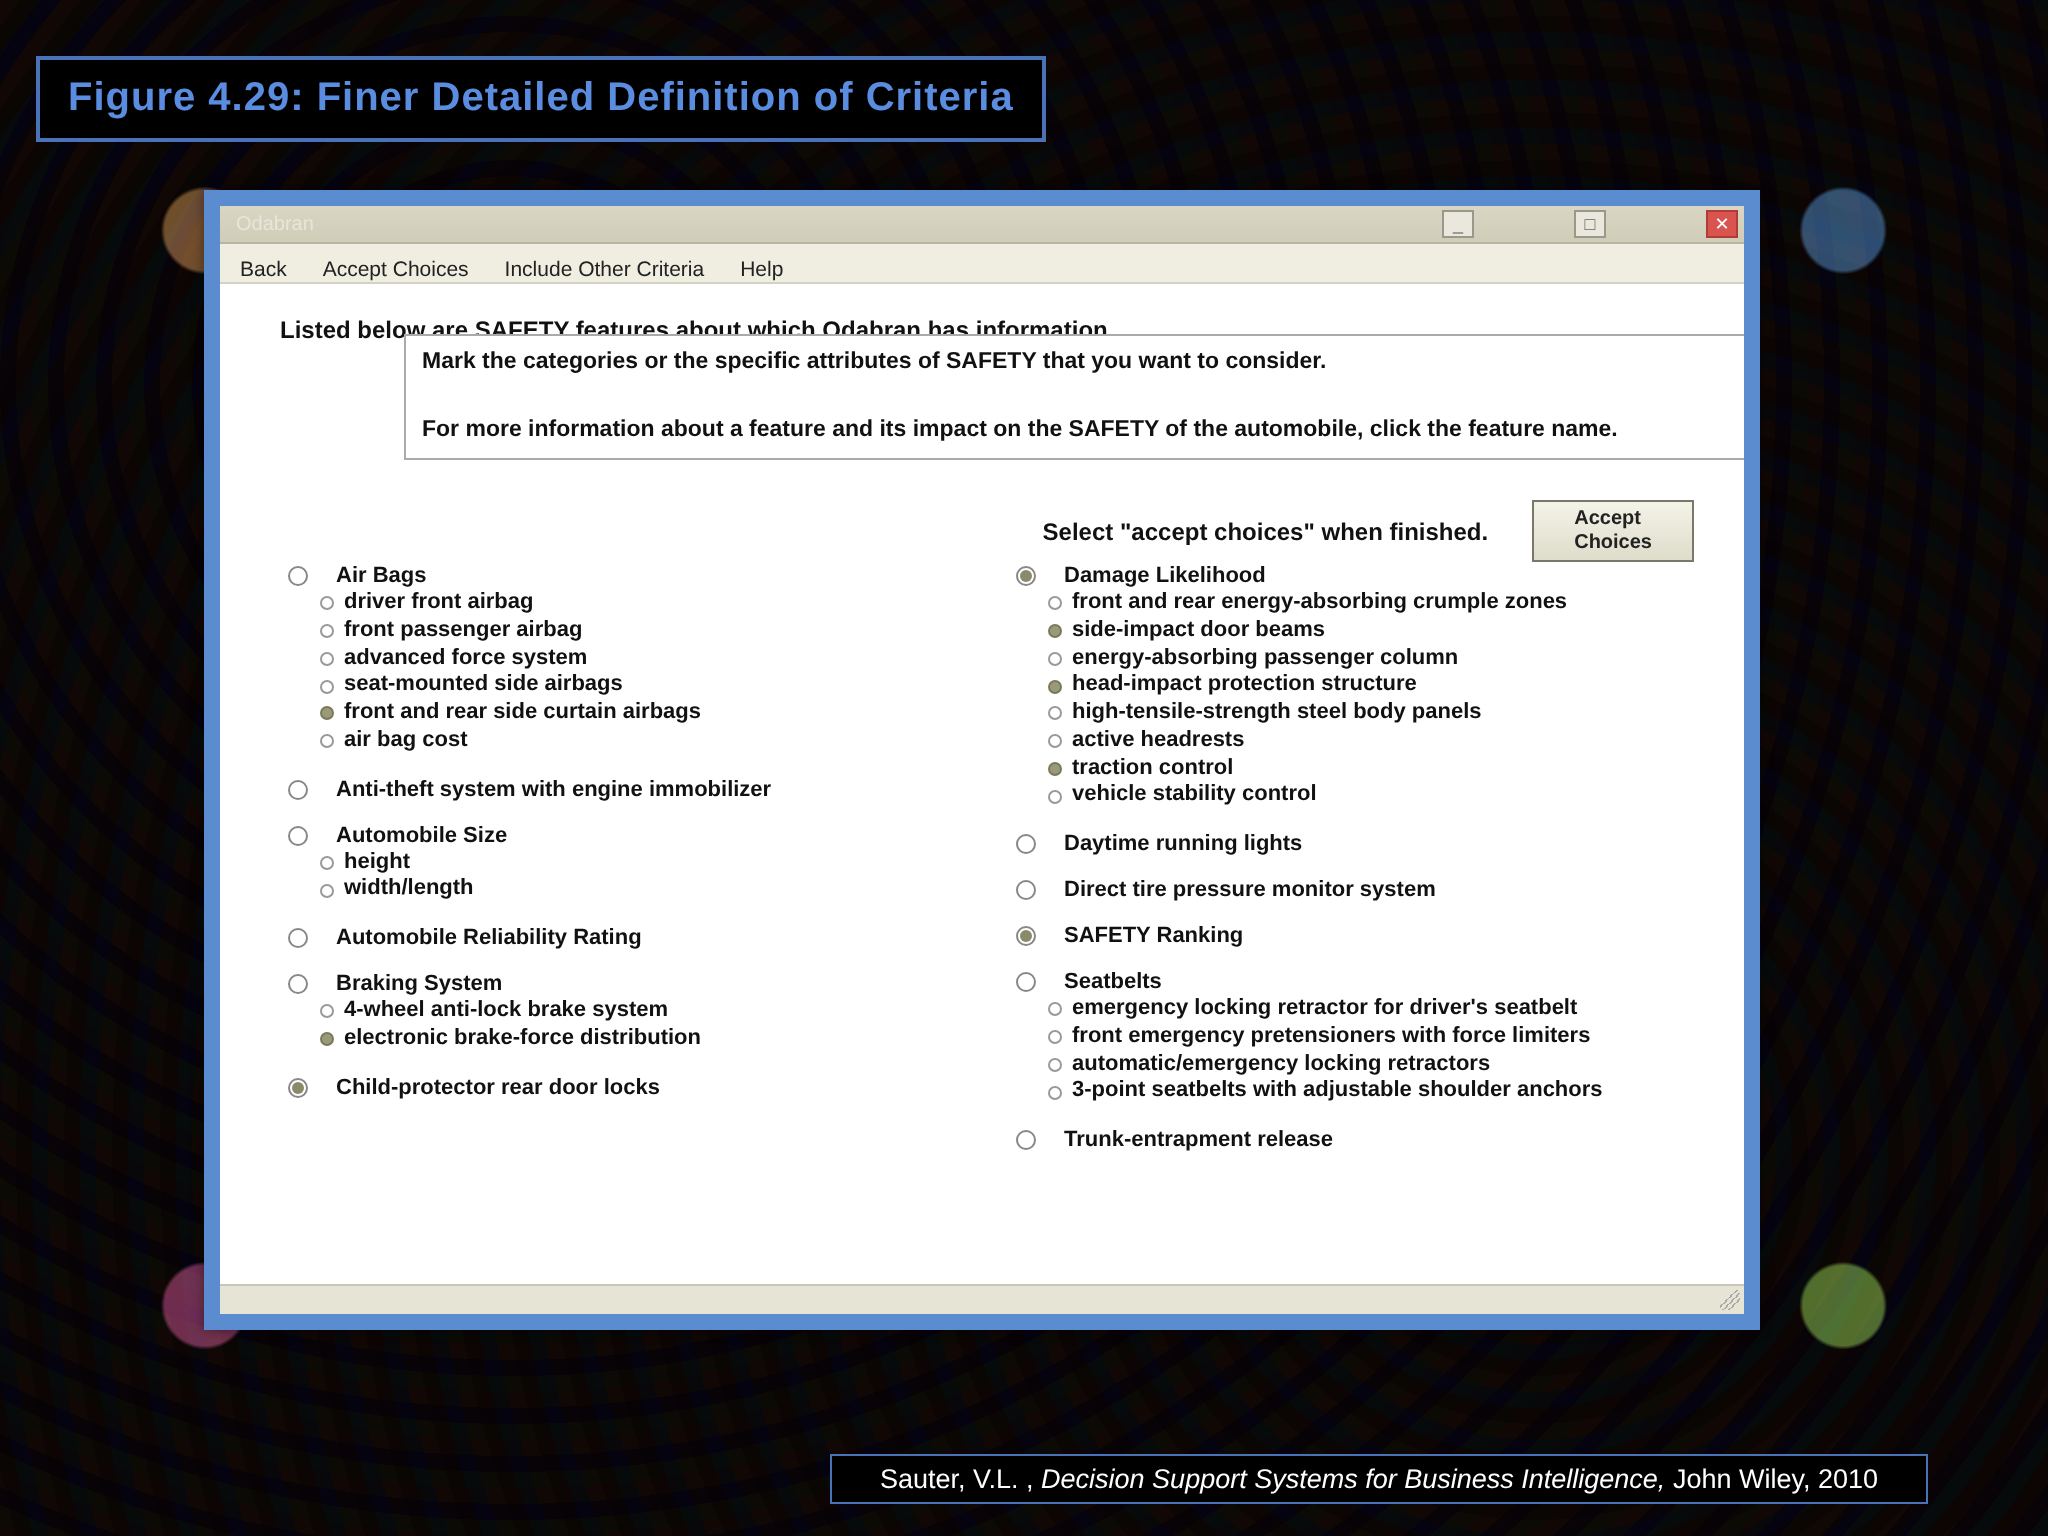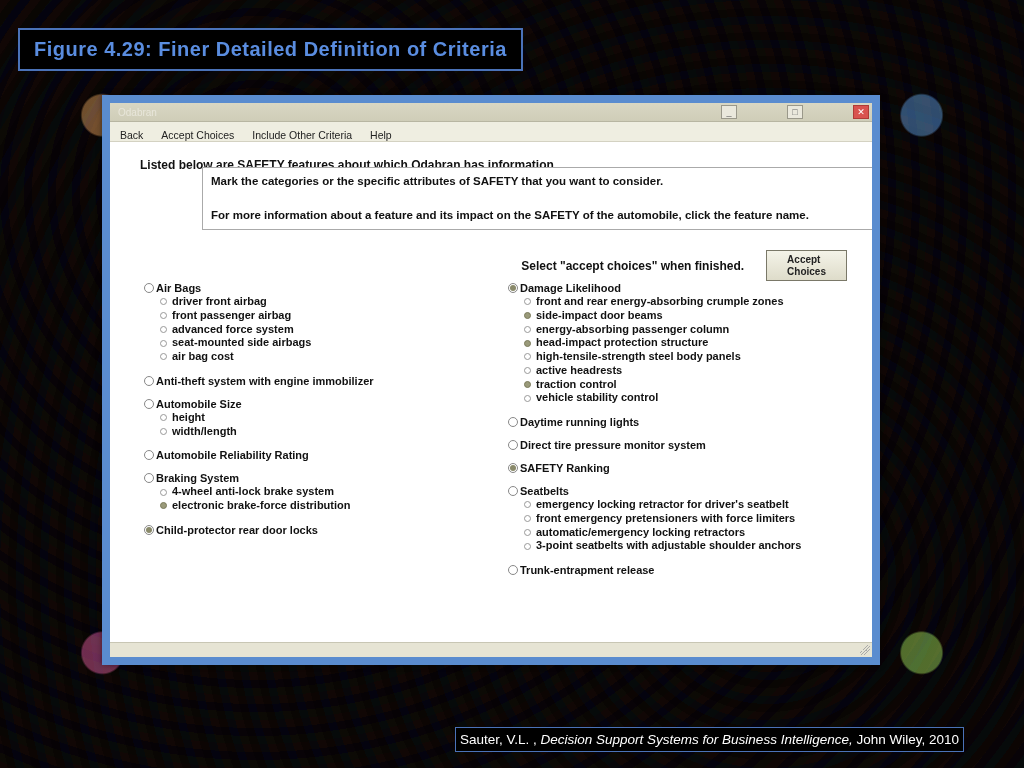--- a/index.html
+++ b/index.html
@@ -143,21 +143,21 @@
   }
   .col { flex: 1; }
 
   .cat {
     margin-bottom: 11px;
   }
   .cat-head {
     display: flex;
     align-items: center;
     font-weight: bold;
-    gap: 2px;
+    gap: 14px;
   }
   .radio {
     width: 10px; height: 10px;
     border: 1px solid #888;
     border-radius: 50%;
     flex-shrink: 0;
     display: inline-block;
     background: #fff;
   }
   .radio.checked::after{
@@ -201,21 +201,21 @@
   }
 
   .citation {
     position: absolute;
     bottom: 16px;
     right: 60px;
     background: #000;
     border: 1px solid #4a72b8;
     color: #fff;
     font-size: 13.5px;
-    padding: 4px 4px;
+    padding: 4px 24px;
   }
   .citation .ital { font-style: italic; }
 </style>
 </head>
 <body>
 
 <div class="figure-title">Figure 4.29:  Finer Detailed Definition of Criteria</div>
 
 <div class="app-frame">
 
@@ -268,20 +268,24 @@
               </div>
               <div class="sub">
                 <span class="bullet"></span>
                 <span>advanced force system</span>
               </div>
               <div class="sub">
                 <span class="bullet"></span>
                 <span>seat-mounted side airbags</span>
               </div>
               <div class="sub">
+                <span class="bullet on"></span>
+                <span>front and rear side curtain airbags</span>
+              </div>
+              <div class="sub">
                 <span class="bullet"></span>
                 <span>air bag cost</span>
               </div>
             </div>
           </div>
           <div class="cat">
             <div class="cat-head">
               <span class="radio"></span>
               <span>Anti-theft system with engine immobilizer</span>
             </div>

